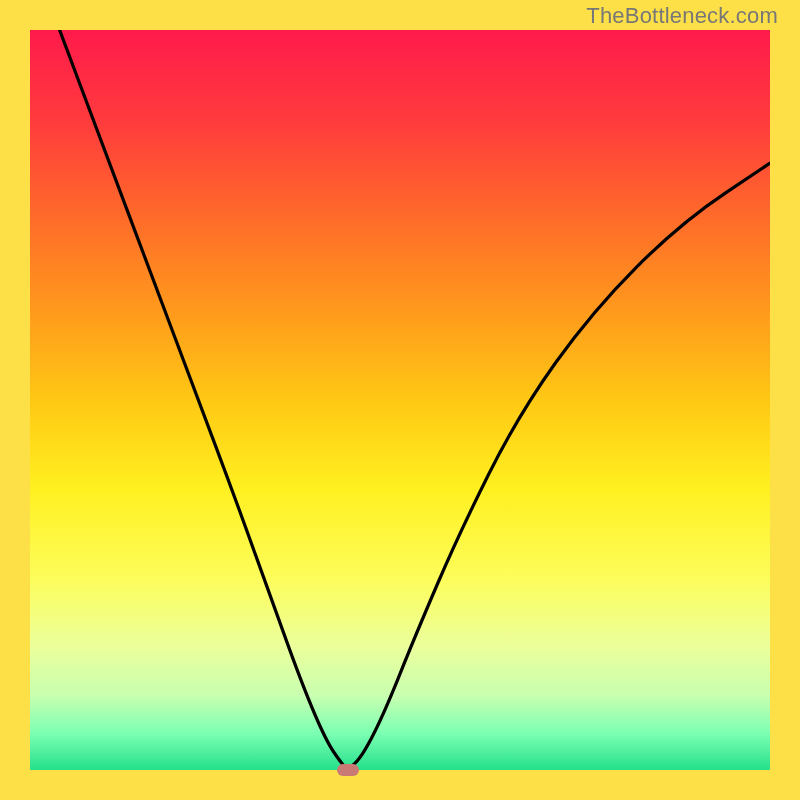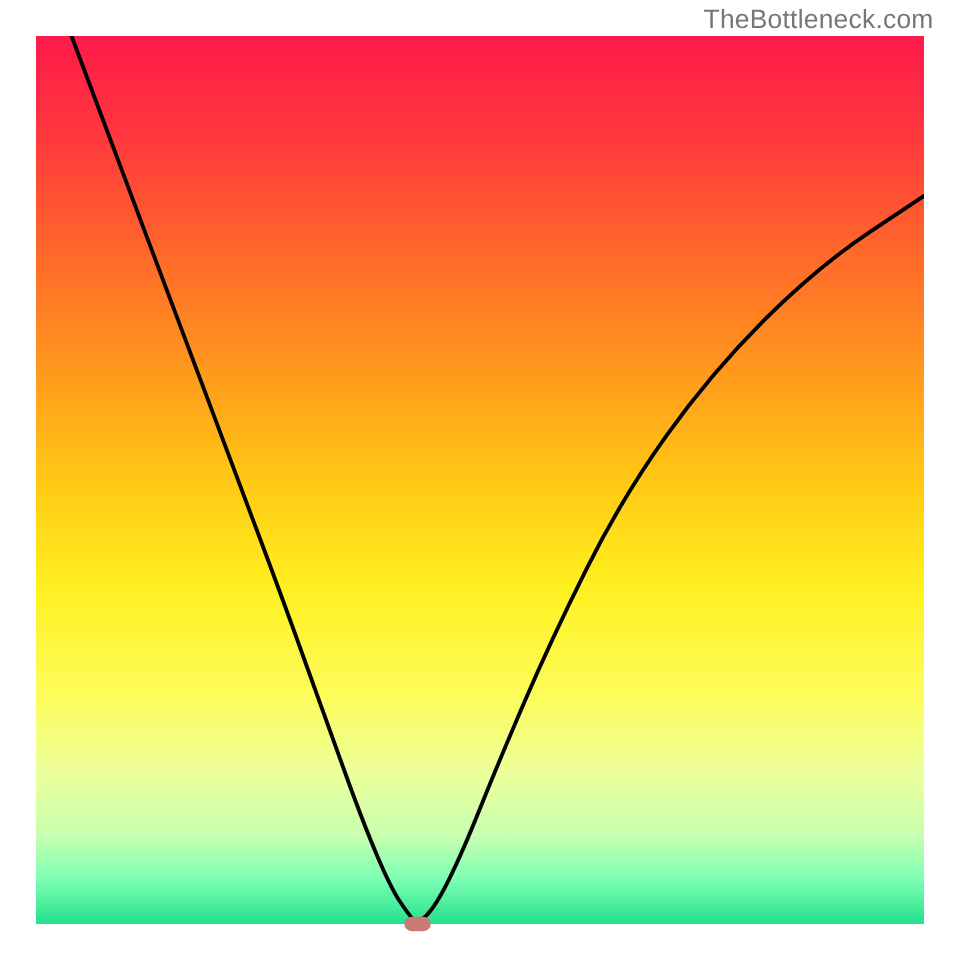--- a/index.html
+++ b/index.html
@@ -7,21 +7,21 @@
     padding: 0;
     width: 800px;
     height: 800px;
     background: #000;
     font-family: Arial, Helvetica, sans-serif;
   }
   .frame {
     position: relative;
     width: 800px;
     height: 800px;
-    background: #ffffff;
+    background: #fde047;
   }
   .plot-area {
     position: absolute;
     left: 30px;
     top: 30px;
     width: 740px;
     height: 740px;
     
     background: linear-gradient(to bottom,
       #ff1a4b 0%,

